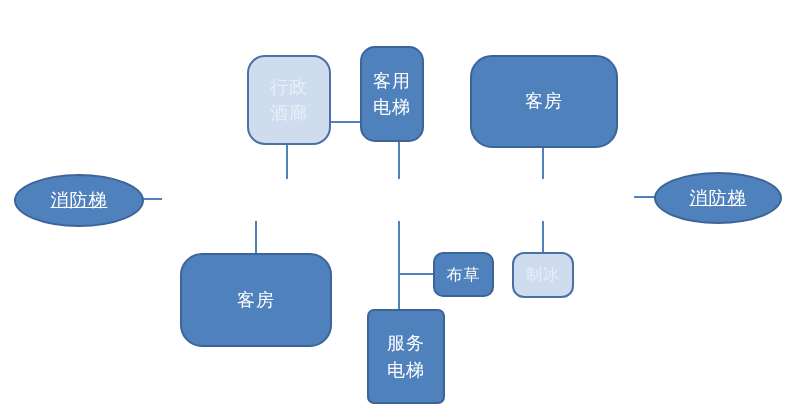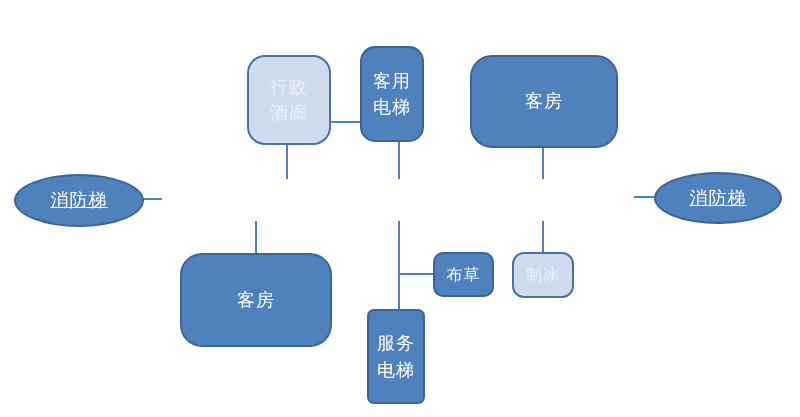--- a/index.html
+++ b/index.html
@@ -51,21 +51,21 @@
   
   .n-fire-left        { left: 14px;  top: 174px; width: 130px; height: 53px; }
   .n-fire-right       { left: 654px; top: 172px; width: 128px; height: 52px; }
   .n-corridor         { left: 160px; top: 178px; width: 476px; height: 44px; border-radius: 9px; }
   .n-exec-lounge      { left: 247px; top: 55px;  width: 84px;  height: 90px; border-radius: 18px; }
   .n-guest-elevator   { left: 360px; top: 10px;  width: 64px;  height: 96px; border-radius: 15px; margin-top: 36px; }
   .n-guest-room-top   { left: 470px; top: 55px;  width: 148px; height: 93px; border-radius: 22px; }
   .n-guest-room-bot   { left: 180px; top: 253px; width: 152px; height: 94px; border-radius: 22px; }
   .n-linen            { left: 433px; top: 252px; width: 61px;  height: 45px; border-radius: 10px; }
   .n-ice              { left: 512px; top: 252px; width: 62px;  height: 46px; border-radius: 12px; }
-  .n-service-elevator { left: 367px; top: 309px; width: 58px;  height: 95px; border-radius: 7px; }
+  .n-service-elevator { left: 367px; top: 309px; width: 78px;  height: 95px; border-radius: 7px; }
 
   .c-left-corridor        { left: 142px; top: 198px; width: 20px; height: 2px; }
   .c-corridor-right       { left: 634px; top: 196px; width: 22px; height: 2px; }
   .c-lounge-corridor      { left: 286px; top: 144px; width: 2px;  height: 35px; }
   .c-lounge-elevator      { left: 330px; top: 121px; width: 70px; height: 2px; }
   .c-elevator-corridor    { left: 398px; top: 105px; width: 2px;  height: 74px; }
   .c-roomtop-corridor     { left: 542px; top: 147px; width: 2px;  height: 32px; }
   .c-corridor-roombot     { left: 255px; top: 221px; width: 2px;  height: 33px; }
   .c-corridor-service     { left: 398px; top: 221px; width: 2px;  height: 89px; }
   .c-service-linen        { left: 399px; top: 273px; width: 35px; height: 2px; }

